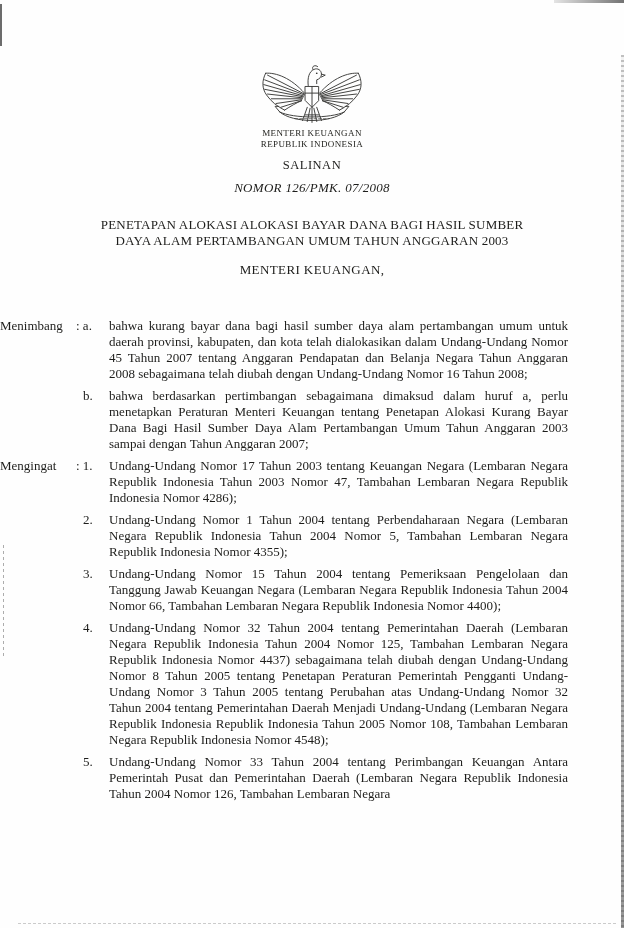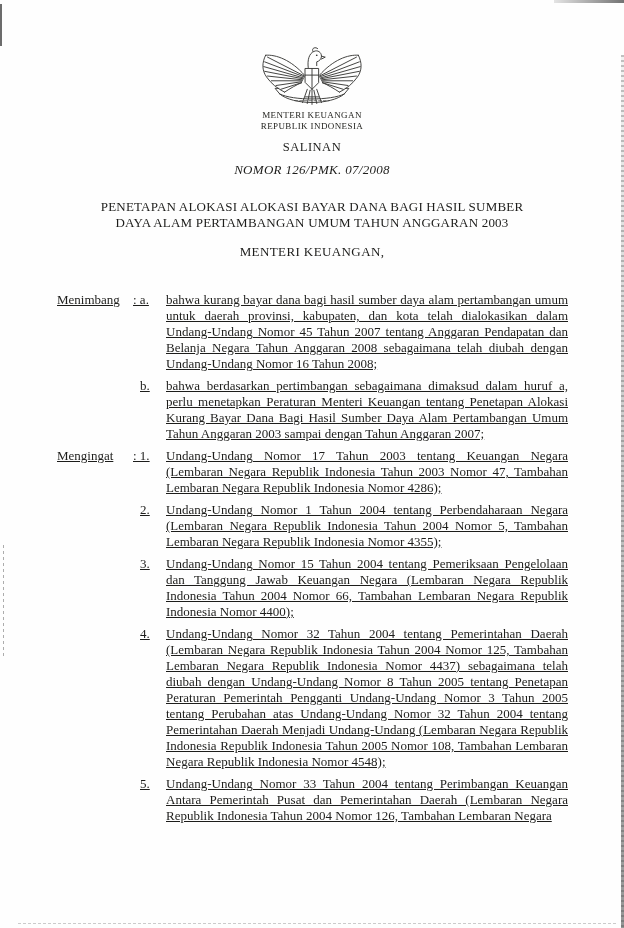--- a/index.html
+++ b/index.html
@@ -7,31 +7,31 @@
     position:relative;
     width:624px; height:928px;
     margin:0 auto;
     background:#fefefdff;
     background-color:#fefefe;
     overflow:hidden;
     font-family:"Liberation Serif", serif;
     color:#1d1d1b;
   }
   
-  .header { text-align:center; padding-top:46px; }
+  .header { text-align:center; padding-top:64px; }
   .emblem-wrap { display:flex; justify-content:center; }
   .ministry { margin-top:2px; font-size:9px; line-height:11px; letter-spacing:0.4px; color:#23231f; }
   .salinan { margin-top:8px; font-size:12.5px; letter-spacing:0.5px; }
   .doc-type { margin-top:12px; font-size:13px; letter-spacing:0.3px; }
   .doc-number { margin-top:7px; font-size:13px; letter-spacing:0.3px;font-style:italic; }
   .tentang { margin-top:19px; font-size:13px; letter-spacing:0.4px; }
   .reg-title { margin-top:21px; font-size:13px; line-height:16px; letter-spacing:0.2px; }
   .issuer { margin-top:13px; font-size:13px; letter-spacing:0.4px; }
   
-  .content { margin-top:32px; padding-left:57px; padding-right:56px;text-decoration:underline; }
+  .content { margin-top:40px; padding-right:56px; }
   .section { margin-top:0; }
   .item-row { display:flex; align-items:flex-start; margin-top:6px; font-size:13px; line-height:16px; }
   .section:first-child .item-row:first-child { margin-top:0; }
   .col-label { width:76px; flex:0 0 76px; }
   .col-marker { width:33px; flex:0 0 33px; white-space:pre; }
   .col-marker.no-colon { padding-left:7px; width:26px; flex:0 0 26px; }
   .col-text { flex:1 1 auto; text-align:justify; }
   
   .art-top-left { position:absolute; top:4px; left:0; width:2px; height:42px; background:rgba(10,10,10,0.6); }
   .art-top-right { position:absolute; top:0; right:0; width:70px; height:3px;

